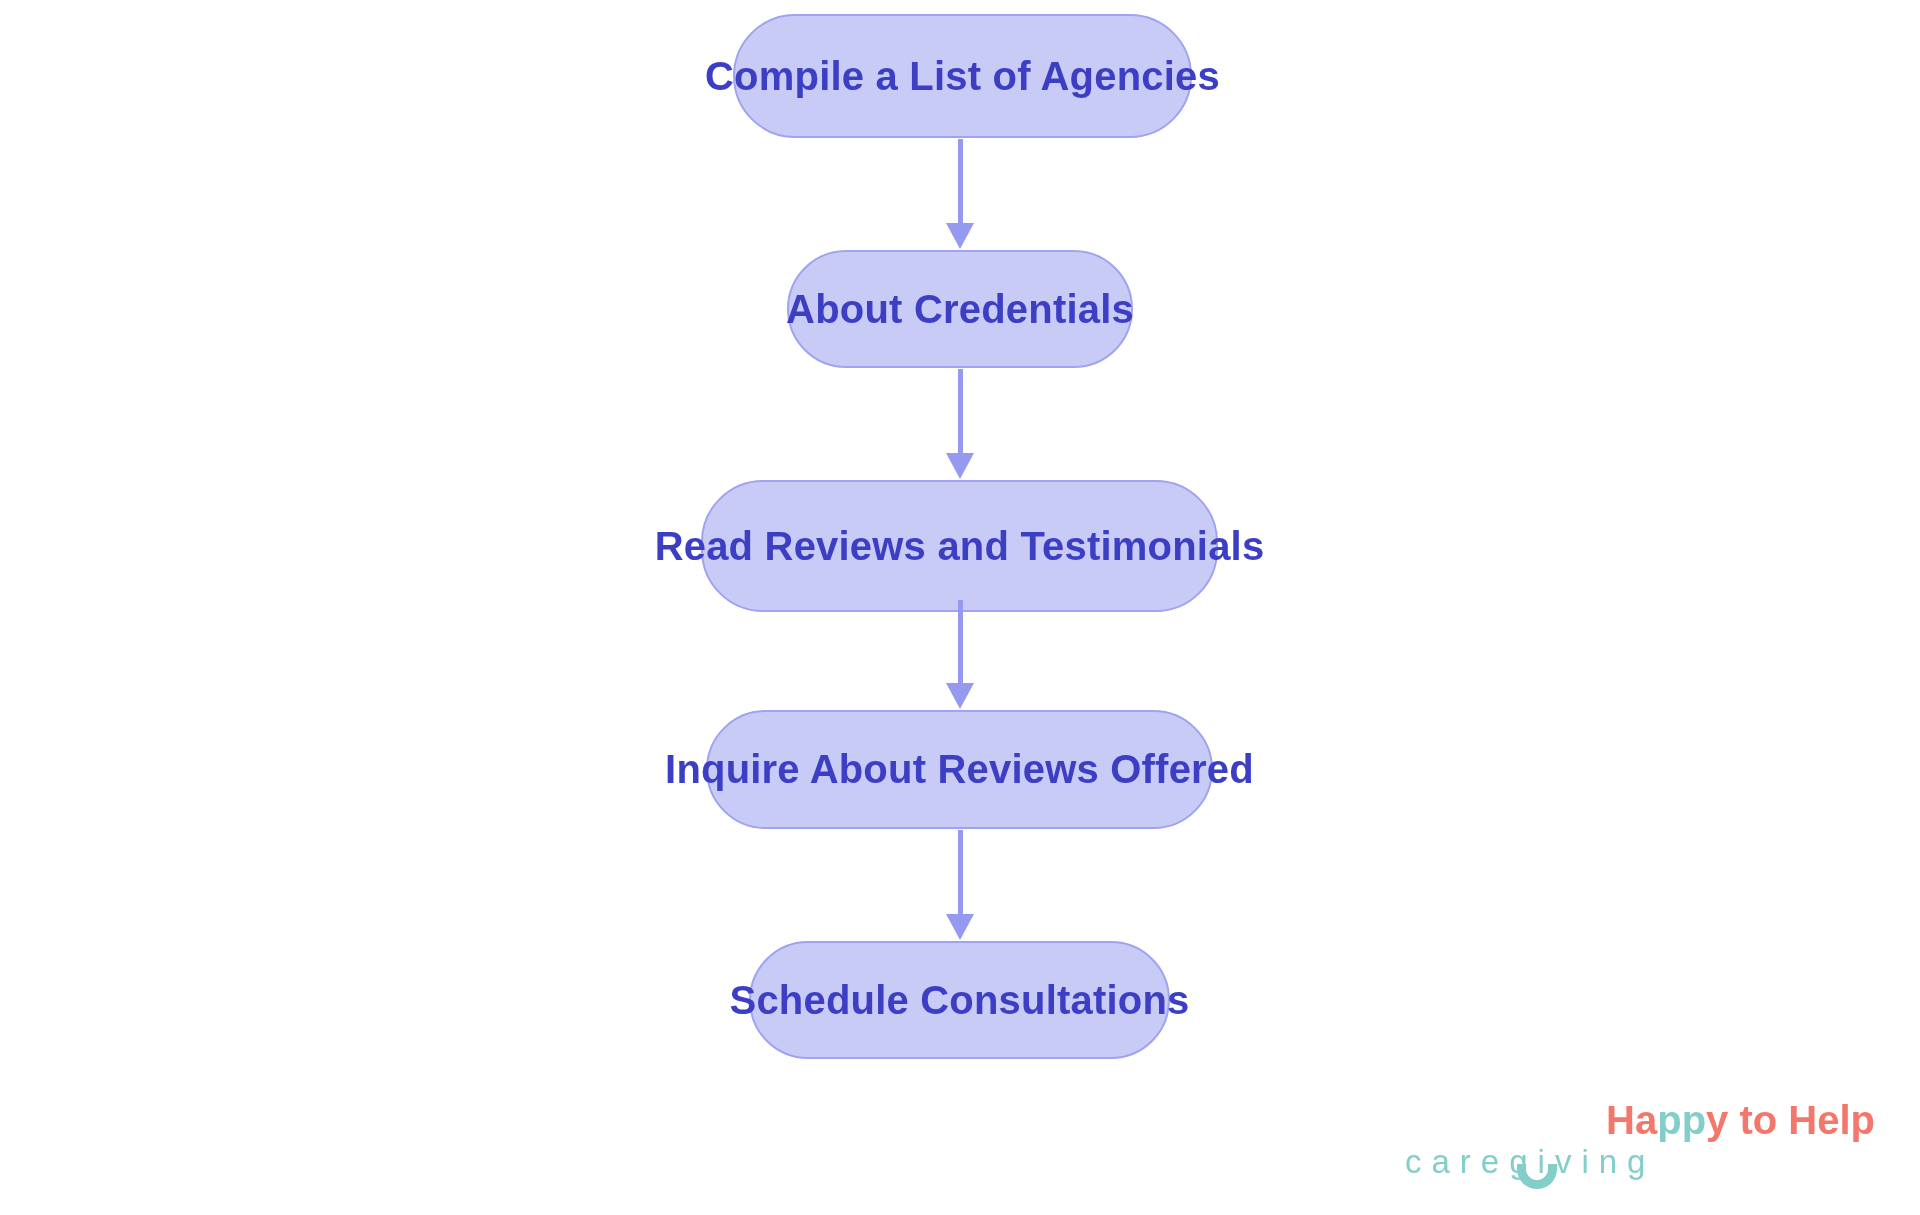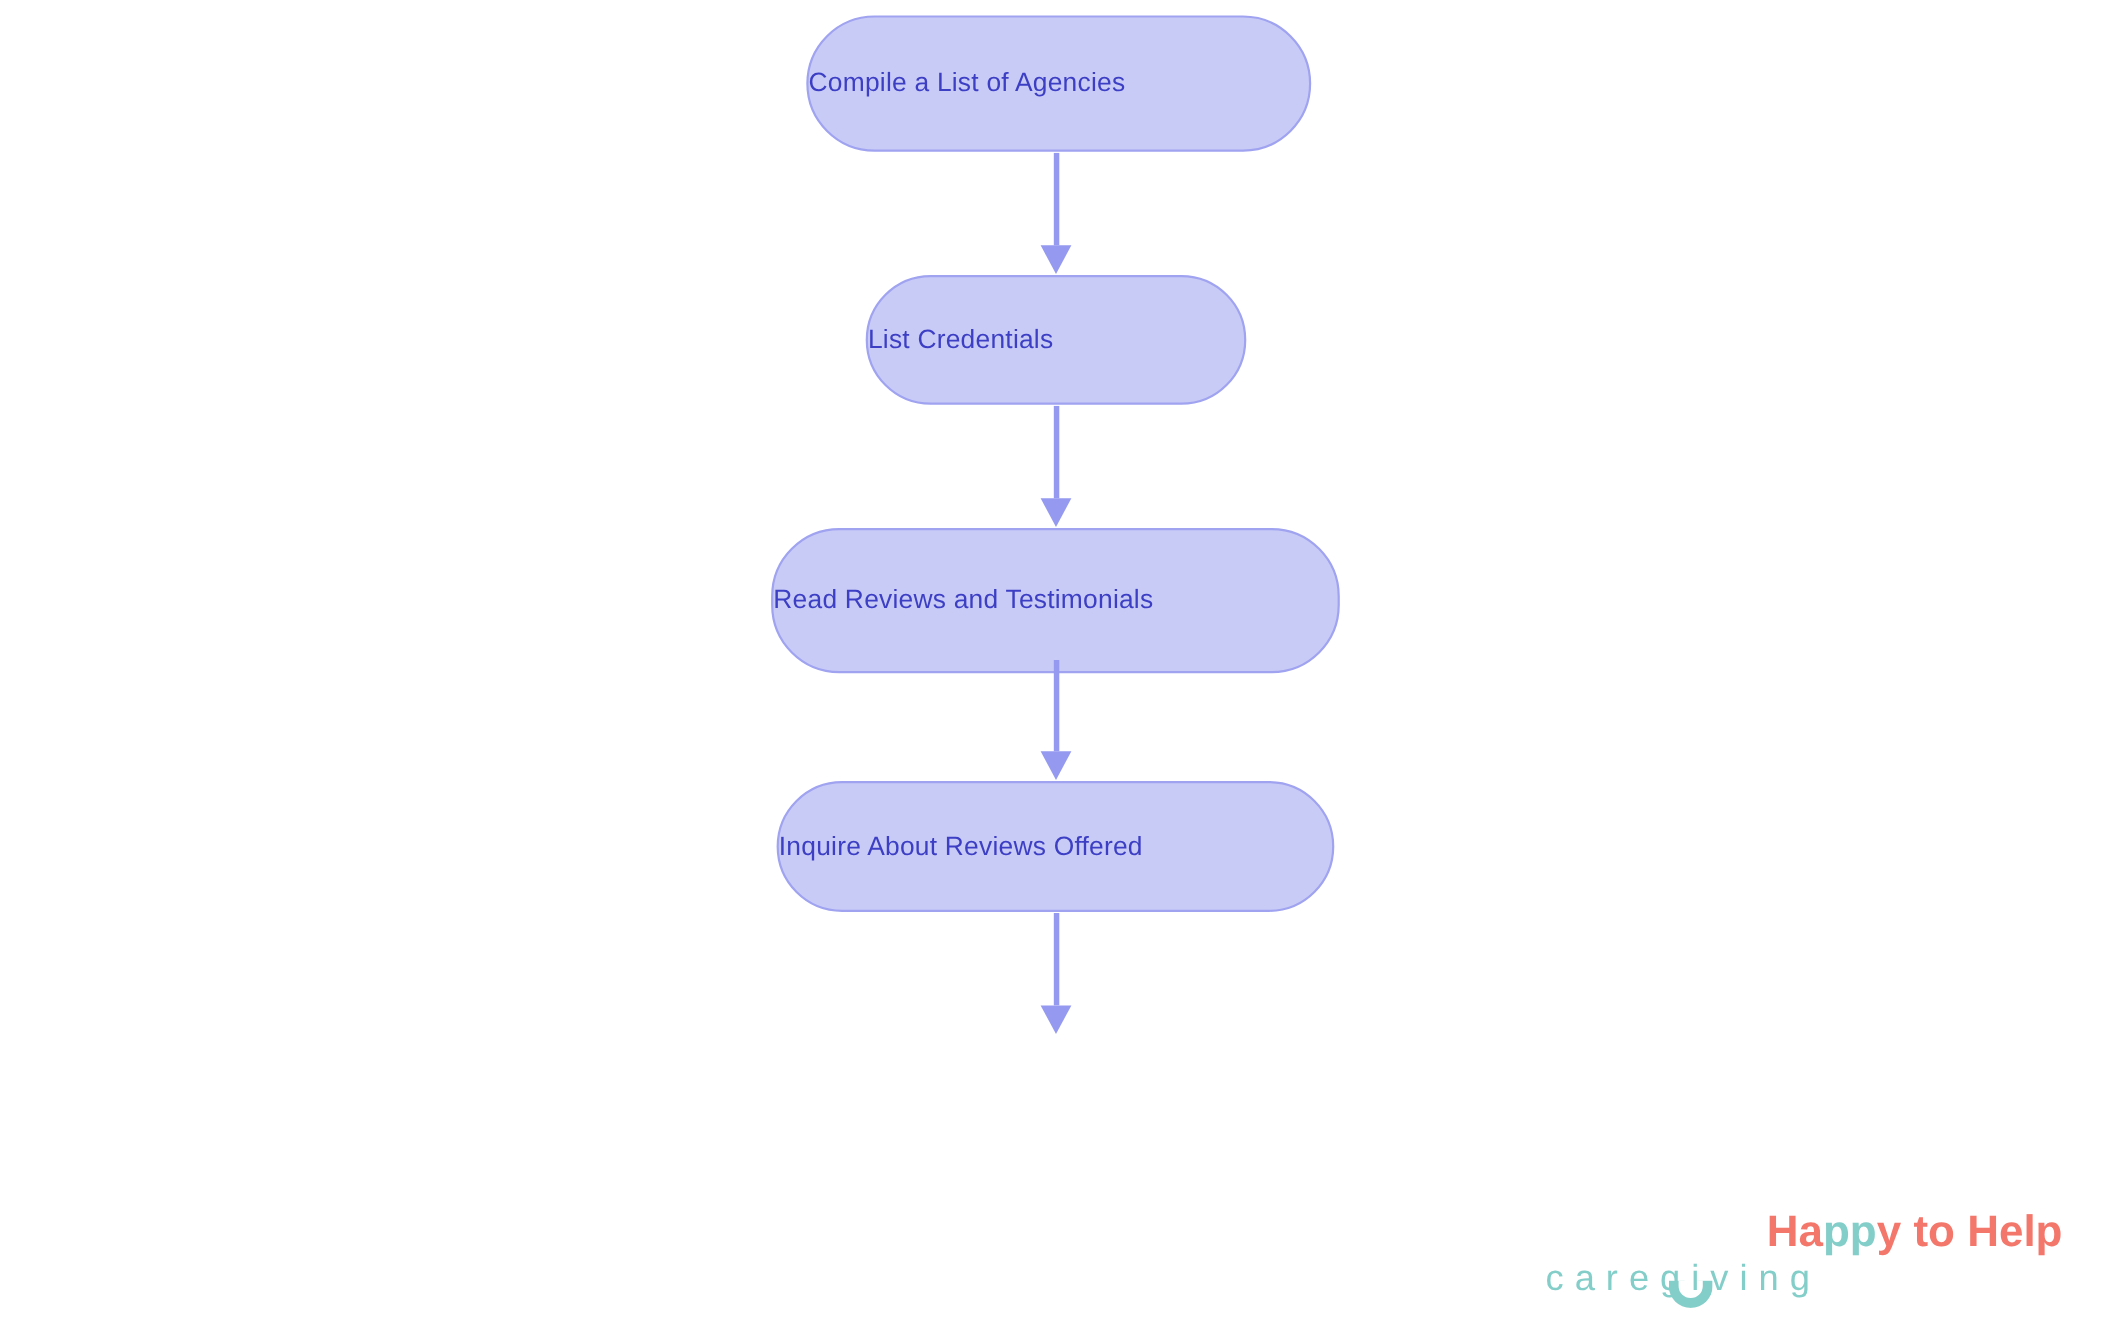--- a/index.html
+++ b/index.html
@@ -21,28 +21,30 @@
     height: 1215px;
     background: var(--background);
     overflow: hidden;
   }
 
   
   .flow-node {
     position: absolute;
     display: flex;
     align-items: center;
+    justify-content: center;
     background: var(--node-fill);
     border: 2px solid var(--node-border);
     border-radius: 62px;
     color: var(--node-text);
-    font-size: 24px;
+    font-size: 40px;
     letter-spacing: 0.2px;
     white-space: nowrap;
     text-align: center;
+    font-weight: bold;
   }
   .node-1 { left: 733px; top: 14px;  width: 459px; height: 124px; }
   .node-2 { left: 787px; top: 250px; width: 346px; height: 118px; }
   .node-3 { left: 701px; top: 480px; width: 517px; height: 132px; }
   .node-4 { left: 706px; top: 710px; width: 507px; height: 119px; }
   .node-5 { left: 749px; top: 941px; width: 421px; height: 118px; }
 
   
   .arrow {
     position: absolute;
@@ -116,21 +118,21 @@
   <div class="flow-node node-1">
     <span>Compile a List of Agencies</span>
   </div>
 
   <div class="arrow arrow-1">
     <div class="arrow-line"></div>
     <div class="arrowhead"></div>
   </div>
 
   <div class="flow-node node-2">
-    <span>List Credentials</span>
+    <span>About Credentials</span>
   </div>
 
   <div class="arrow arrow-2">
     <div class="arrow-line"></div>
     <div class="arrowhead"></div>
   </div>
 
   <div class="flow-node node-3">
     <span>Read Reviews and Testimonials</span>
   </div>
@@ -142,20 +144,23 @@
 
   <div class="flow-node node-4">
     <span>Inquire About Reviews Offered</span>
   </div>
 
   <div class="arrow arrow-4">
     <div class="arrow-line"></div>
     <div class="arrowhead"></div>
   </div>
 
+  <div class="flow-node node-5">
+    <span>Schedule Consultations</span>
+  </div>
 
   <div class="logo">
     <div class="logo-main">
       <span class="coral">Ha</span><span class="teal">pp</span><span class="coral">y to Help</span>
       <span class="logo-smile"></span>
     </div>
     <div class="logo-tagline">caregiving</div>
   </div>
 
 </div>

